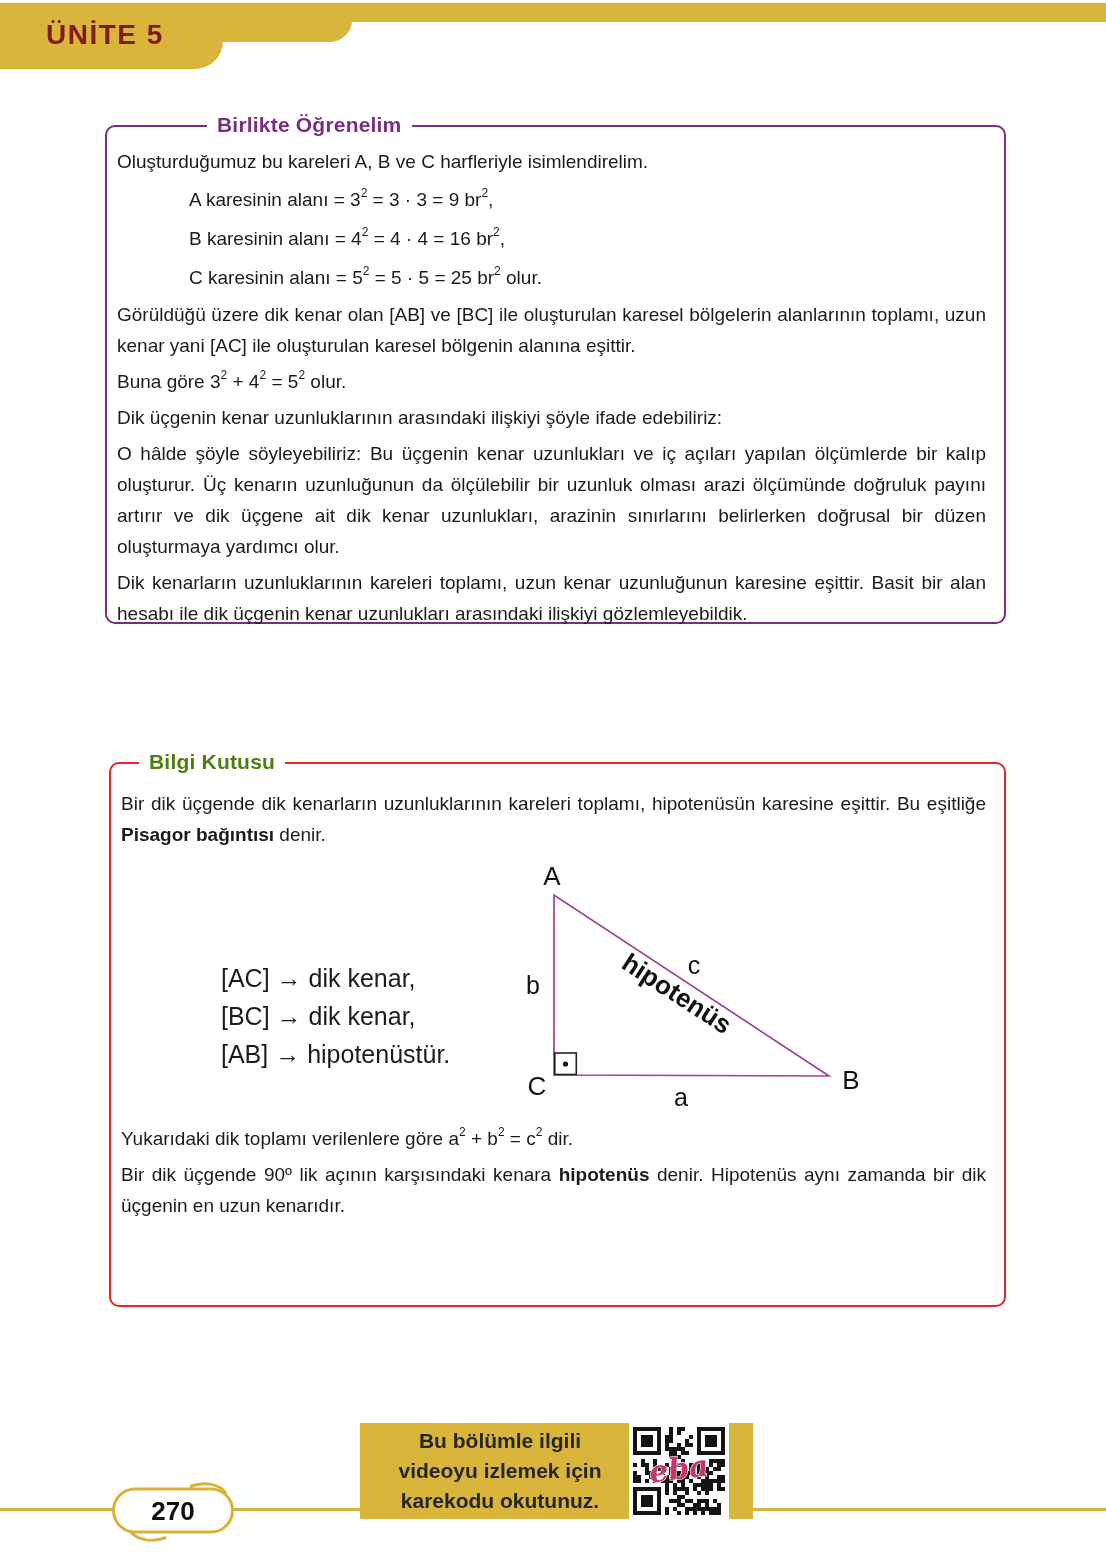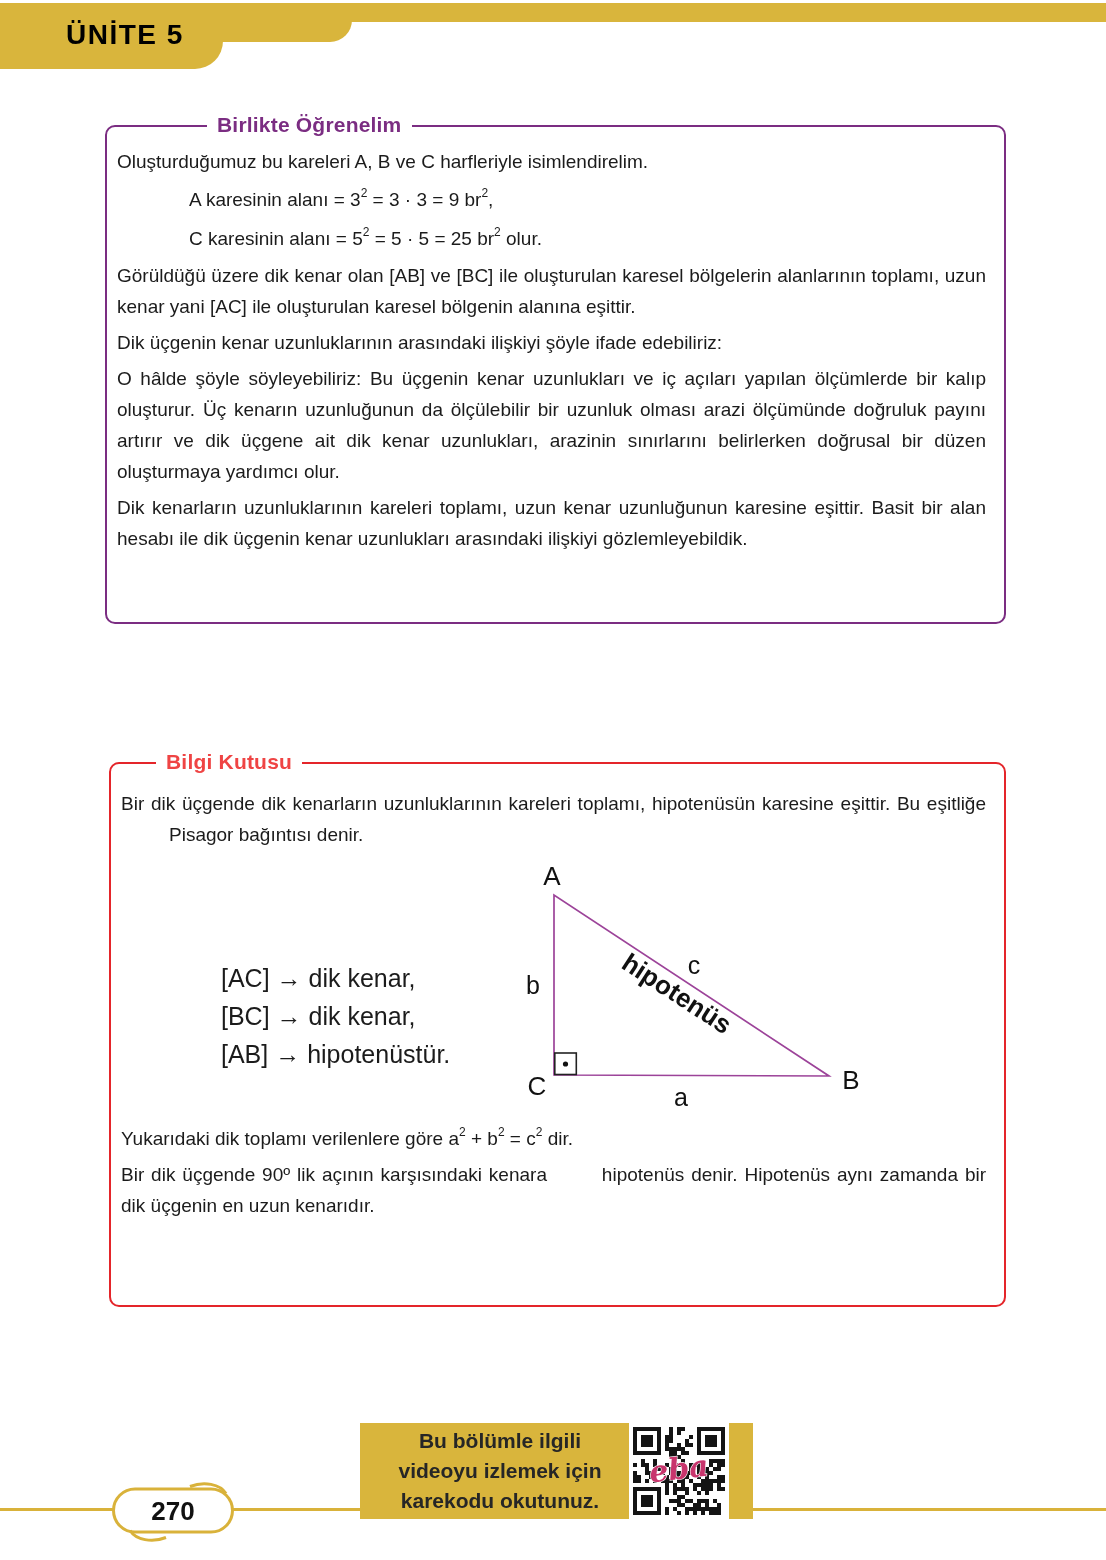--- a/index.html
+++ b/index.html
@@ -6,35 +6,35 @@
   body{
     width:1106px;height:1560px;position:relative;background:#ffffff;
     font-family:"Liberation Sans","DejaVu Sans",sans-serif;color:#1b1b1b;
     overflow:hidden;
   }
   .abs{position:absolute;}
   
   .gold-strip{left:0;top:3px;width:1106px;height:19px;background:#d9b53c;}
   .gold-shelf{left:0;top:3px;width:352px;height:39px;background:#d9b53c;border-bottom-right-radius:22px;}
   .gold-tab{left:0;top:3px;width:223px;height:66px;background:#d9b53c;border-bottom-right-radius:28px;}
-  .unit-title{position:absolute;left:46px;top:16px;color:#000000;font-size:28px;font-weight:bold;letter-spacing:1.5px;margin-left:20px;}
+  .unit-title{position:absolute;left:46px;top:16px;color:#7f1d1d;font-size:28px;font-weight:bold;letter-spacing:1.5px;}
   
   .infobox{position:absolute;background:#fff;border-radius:10px;}
   .box-purple{left:105px;top:125px;width:897px;height:495px;border:2.5px solid #7b2d82;}
   .box-red{left:109px;top:762px;width:893px;height:541px;border:2.5px solid #e4252a;}
   .box-title{position:absolute;top:-15px;background:#ffffff;padding:0 10px;font-size:21px;font-weight:bold;letter-spacing:.2px;line-height:26px;}
   .t-purple{left:100px;color:#7b2d82;}
-  .t-red{left:45px;color:#ef4444;}
+  .t-red{left:28px;color:#4d7c0f;}
   .box-body{padding:19px 18px 0 10px;font-size:19px;line-height:31px;}
   .box-body p{margin:0 0 5px 0;}
   .just{text-align:justify;}
   .eq-list{margin:2px 0 3px 72px;}
   .eq-list p{margin:0 0 3px 0;line-height:36px;}
   sup{font-size:12px;line-height:0;position:relative;top:-2px;}
-  .b{font-weight:normal;margin-left:48px;}
+  .b{font-weight:bold;}
   
   .diagram{position:relative;height:256px;margin-top:4px;}
   .legend{position:absolute;left:100px;top:104px;line-height:38px;font-size:25px;}
   .tri-svg{position:absolute;left:313px;top:8px;}
   
   .foot-rule{left:0;top:1508px;width:1106px;height:3px;background:#d9b23a;}
   .badge-svg{left:98px;top:1481px;}
   .video-box{left:360px;top:1423px;width:393px;height:96px;background:#d9b53c;
     display:flex;align-items:center;justify-content:center;gap:13px;}
   .video-text{width:232px;text-align:center;font-size:21px;font-weight:bold;line-height:30px;color:#262626;}
@@ -48,23 +48,25 @@
 <div class="abs gold-tab">
   <span class="unit-title">ÜNİTE 5</span>
 </div>
 
 <section class="infobox box-purple">
   <span class="box-title t-purple">Birlikte Öğrenelim</span>
   <div class="box-body">
     <p>Oluşturduğumuz bu kareleri A, B ve C harfleriyle isimlendirelim.</p>
     <div class="eq-list">
       <p><span>A karesinin alanı = 3</span><sup>2</sup><span> = 3 · 3 = 9 br</span><sup>2</sup><span>,</span></p>
+      <p><span>B karesinin alanı = 4</span><sup>2</sup><span> = 4 · 4 = 16 br</span><sup>2</sup><span>,</span></p>
       <p><span>C karesinin alanı = 5</span><sup>2</sup><span> = 5 · 5 = 25 br</span><sup>2</sup><span> olur.</span></p>
     </div>
     <p class="just">Görüldüğü üzere dik kenar olan [AB] ve [BC] ile oluşturulan karesel bölgelerin alanlarının toplamı, uzun kenar yani [AC] ile oluşturulan karesel bölgenin alanına eşittir.</p>
+    <p><span>Buna göre 3</span><sup>2</sup><span> + 4</span><sup>2</sup><span> = 5</span><sup>2</sup><span> olur.</span></p>
     <p>Dik üçgenin kenar uzunluklarının arasındaki ilişkiyi şöyle ifade edebiliriz:</p>
     <p class="just">O hâlde şöyle söyleyebiliriz: Bu üçgenin kenar uzunlukları ve iç açıları yapılan ölçümlerde bir kalıp oluşturur. Üç kenarın uzunluğunun da ölçülebilir bir uzunluk olması arazi ölçümünde doğruluk payını artırır ve dik üçgene ait dik kenar uzunlukları, arazinin sınırlarını belirlerken doğrusal bir düzen oluşturmaya yardımcı olur.</p>
     <p class="just">Dik kenarların uzunluklarının kareleri toplamı, uzun kenar uzunluğunun karesine eşittir. Basit bir alan hesabı ile dik üçgenin kenar uzunlukları arasındaki ilişkiyi gözlemleyebildik.</p>
   </div>
 </section>
 
 <section class="infobox box-red">
   <span class="box-title t-red">Bilgi Kutusu</span>
   <div class="box-body" style="padding-top:24px;">
     <p class="just"><span>Bir dik üçgende dik kenarların uzunluklarının kareleri toplamı, hipotenüsün karesine eşittir. Bu eşitliğe </span><span class="b">Pisagor bağıntısı</span><span> denir.</span></p>

